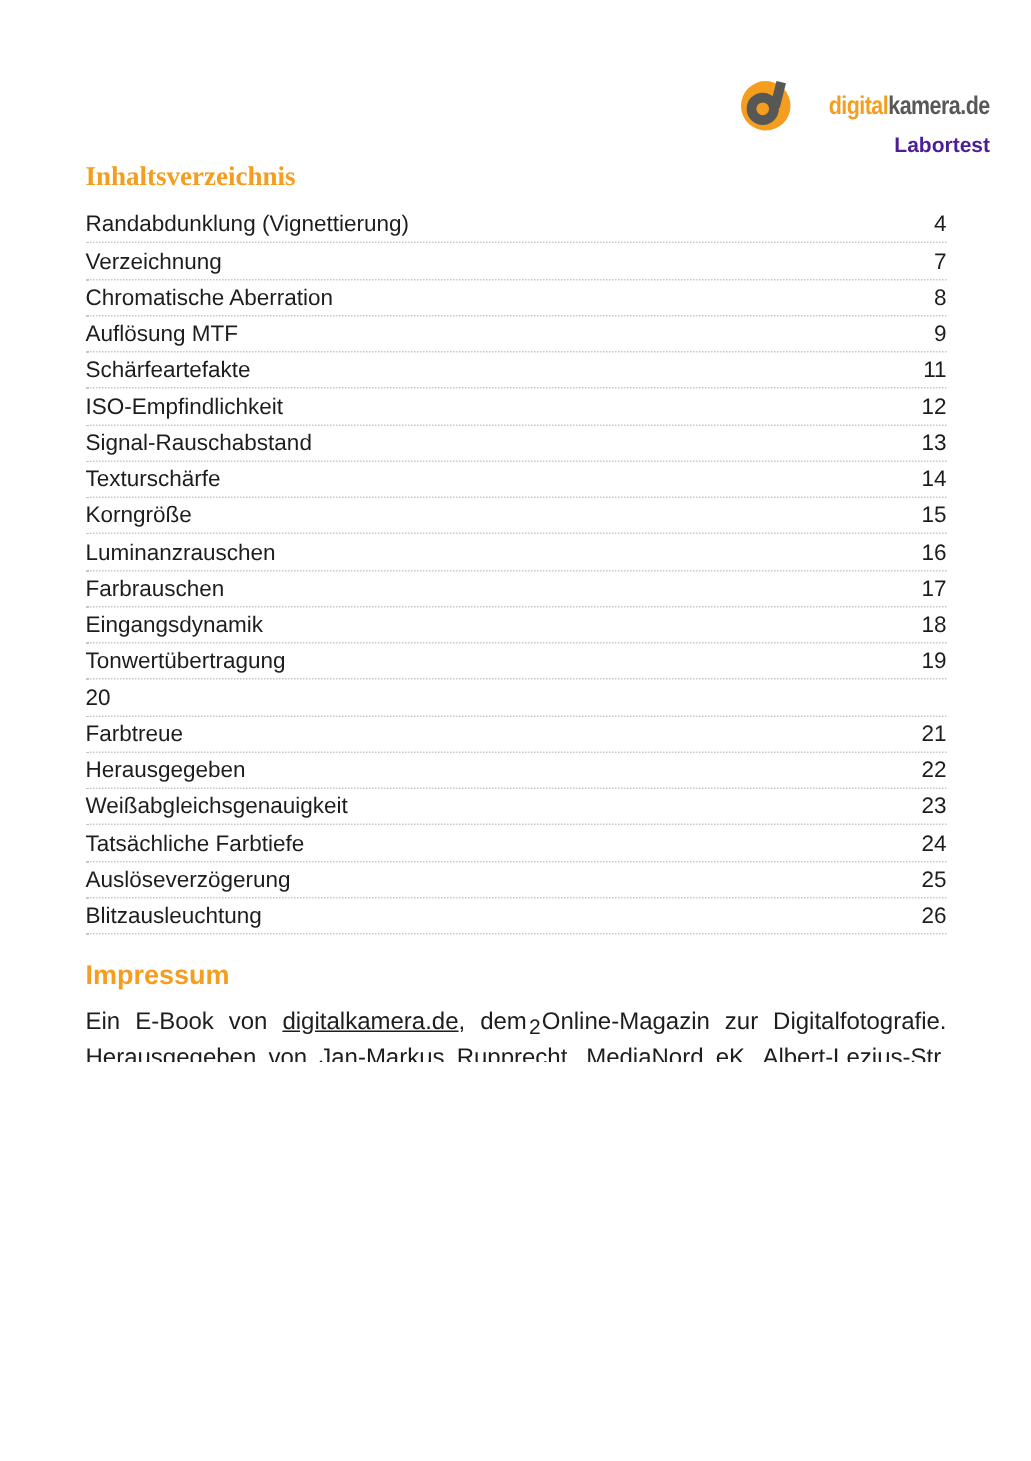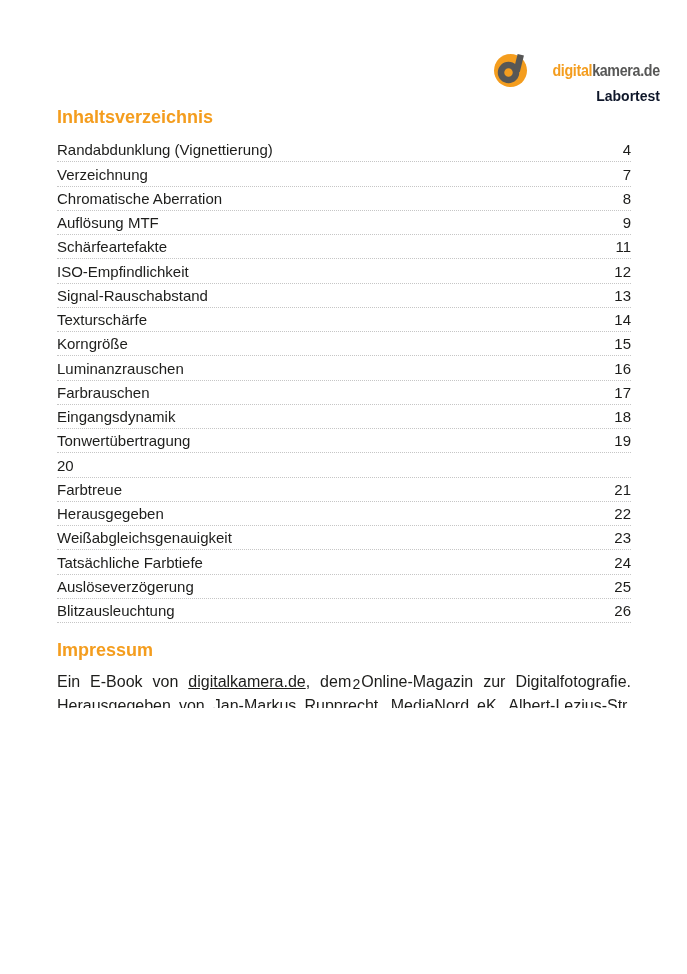--- a/index.html
+++ b/index.html
@@ -39,40 +39,40 @@
     transform-origin: right center;
     white-space: nowrap;
     line-height: 1;
   }
   .wordmark .orange { color: #F49D1E; }
   .wordmark .gray   { color: #575756; }
   .logo-tagline {
     margin-top: 2px;
     font-weight: 700;
     font-size: 14px;
-    color: #0f172a;
+    color: #4c1d95;
     line-height: 1.1;
   }
 
   
   .content {
     position: absolute;
     left: 57px;
     top: 0;
     width: 574px;
   }
 
   h1.section-title, h2.section-title {
     font-size: 18px;
     font-weight: 700;
     color: #F49D1E;
     line-height: 24px;
     margin: 0;
   }
-  h1.section-title { margin-top: 105px; }
+  h1.section-title { margin-top: 105px; font-family: Liberation Serif, serif; }
   h2.section-title { margin-top: 15px; }
 
   
   .toc { margin-top: 9px; }
   .toc-row {
     display: flex;
     justify-content: space-between;
     align-items: flex-end;
     height: 24.25px;
     box-sizing: border-box;

